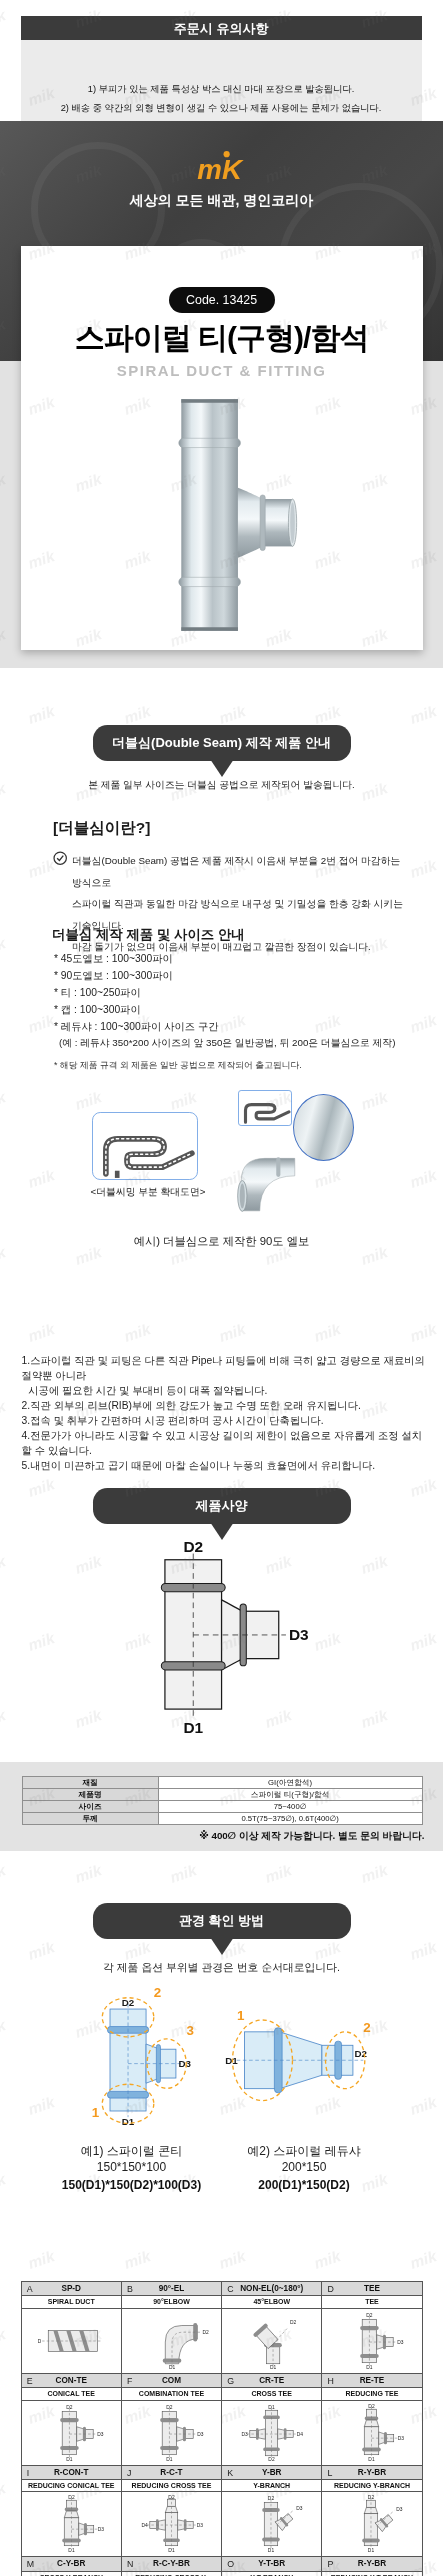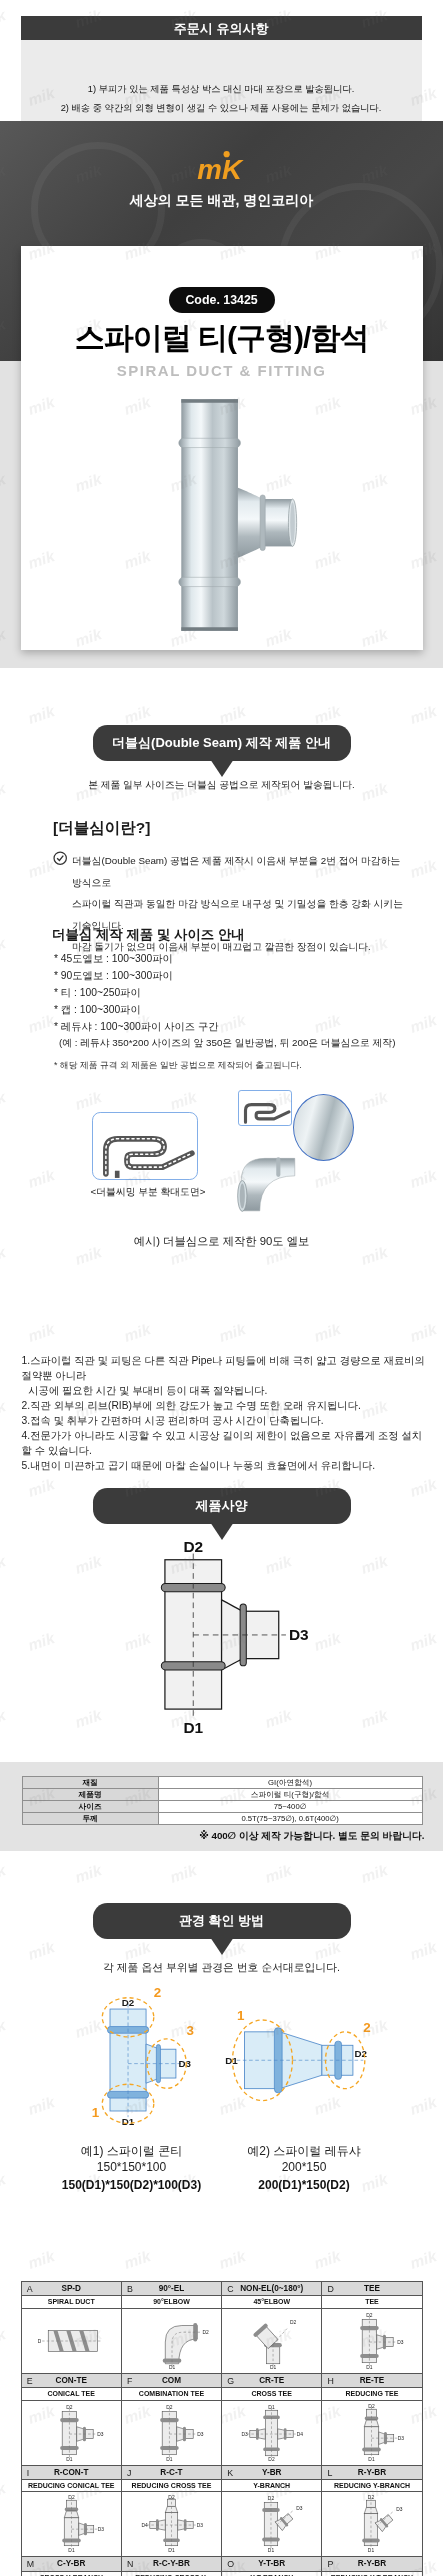--- a/index.html
+++ b/index.html
@@ -21,21 +21,21 @@
   .hero-dark { left:0; top:121px; width:443px; height:240px; background:linear-gradient(135deg,#585858 0%,#3f3f3f 40%,#474747 70%,#333 100%); overflow:hidden; }
   .hero-ring { position:absolute; border:7.2px solid rgba(255,255,255,0.05); border-radius:50%; }
   .hero-logo { left:0; top:149px; width:443px; text-align:center; z-index:3; }
   .hero-slogan { left:0; top:192px; width:443px; text-align:center; color:#fff; font-size:14px; font-weight:bold; z-index:3; }
 
   .gray-zone { left:0; top:361px; width:443px; height:307px; background:#e2e2e2; }
 
   
   .card { left:20.6px; top:246px; width:402px; height:404px; background:#fff; box-shadow:0 4.1px 8.2px rgba(0,0,0,0.25); z-index:5; }
   .code-pill { position:absolute; left:148px; top:41px; width:106px; height:26px; background:#0d0d0d; border-radius:13px;
-    color:#fff; font-size:12.4px; font-weight:bold; text-align:center; line-height:26px; }
+    color:#fff; font-size:12.4px; font-weight:normal; text-align:center; line-height:26px; }
   .card-title { position:absolute; left:0; top:72px; width:402px; text-align:center; font-size:30px; font-weight:900; color:#000; letter-spacing:-1px; }
   .card-sub { position:absolute; left:0; top:116px; width:402px; text-align:center; font-size:15px; font-weight:bold; color:#bdbdbd; letter-spacing:1.5px; }
   .card-photo { position:absolute; left:124px; top:148px; }
 
   
   .bubble { left:0; width:443px; text-align:center; z-index:6; }
   .bubble-pill { margin:0 auto; width:258px; height:36px; background:#3b3b3b; border-radius:14.4px;
     color:#fff; font-size:13px; font-weight:bold; line-height:36px; }
   .bubble-tail { width:0; height:0; margin:-2.1px auto 0; border-left:12.4px solid transparent; border-right:12.4px solid transparent; border-top:18.5px solid #3b3b3b; }
 

